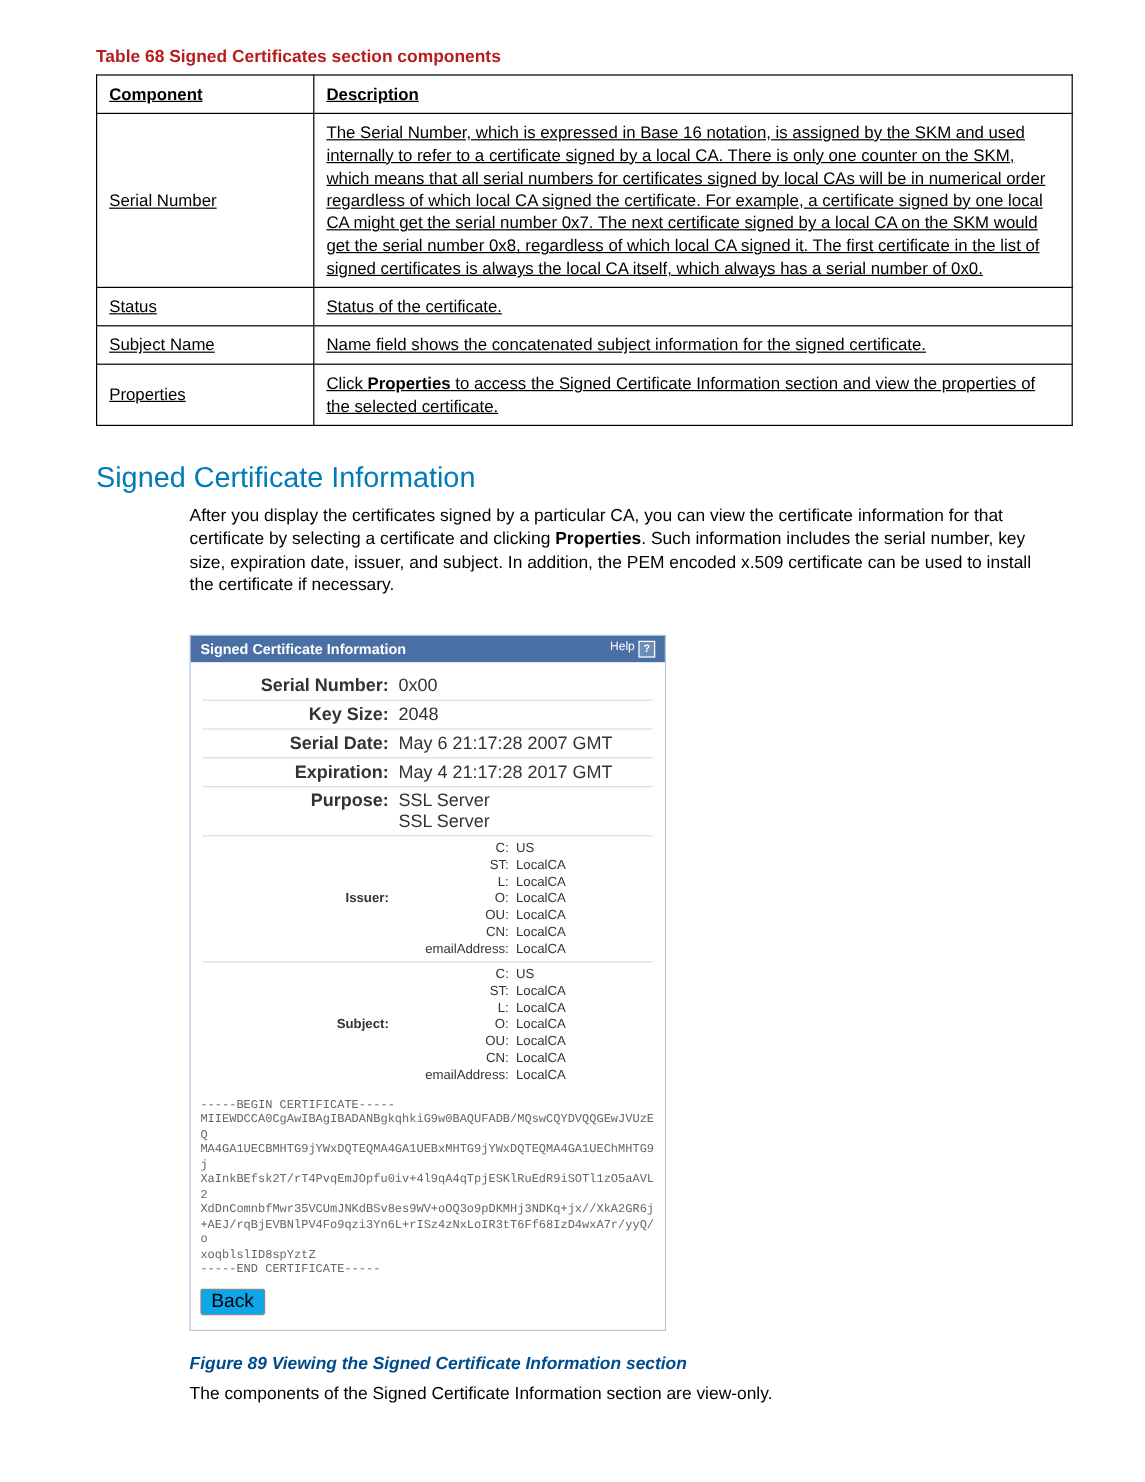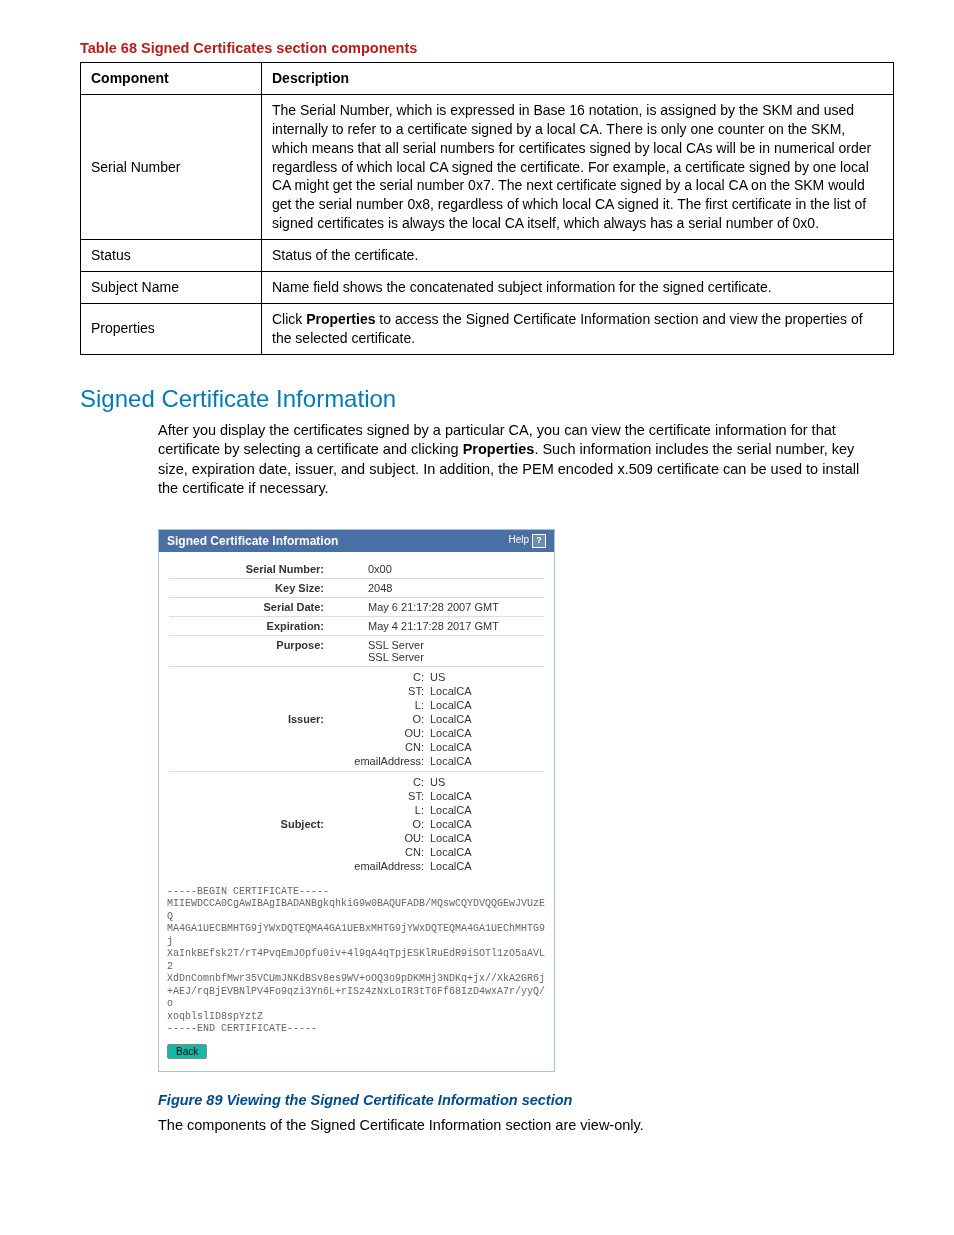--- a/index.html
+++ b/index.html
@@ -23,20 +23,21 @@
     width: 100%;
     margin-bottom: 30px;
   }
   table.component-table th, table.component-table td {
     border: 1.5px solid #000;
     padding: 6px 10px;
     text-align: left;
     vertical-align: middle;
     font-size: 14px;
     line-height: 1.35;
+    text-decoration: underline;
   }
   table.component-table th {
     font-weight: bold;
   }
   h2.section-heading {
     color: #007bb8;
     font-weight: normal;
     font-size: 24px;
     margin: 30px 0 8px 0;
   }
@@ -84,22 +85,21 @@
     font-weight: bold;
   }
   .info-grid {
     padding: 8px 10px 4px;
     background: #fff;
   }
   .info-row {
     display: flex;
     border-bottom: 1px solid #ddd;
     padding: 3px 0;
-    font-size: 11px;
-    gap: 36px;
+    font-size: 15px;
   }
   .info-row:last-child { border-bottom: none; }
   .info-label {
     width: 155px;
     text-align: right;
     padding-right: 8px;
     font-weight: bold;
     color: #333;
   }
   .info-value { color: #333; }
@@ -131,23 +131,23 @@
     font-size: 10px;
     padding: 6px 8px 4px;
     background: #fff;
     white-space: pre-wrap;
     word-break: break-all;
     line-height: 1.25;
     color: #666;
   }
   .back-btn {
     margin: 4px 8px 8px;
-    font-size: 10px;
+    font-size: 16px;
     padding: 1px 8px;
-    background: #14b8a6;
+    background: #0ea5e9;
     border: 1px solid #888;
     border-radius: 2px;
     display: inline-block;
     cursor: pointer;
   }
   .btn-row { background:#fff; padding-bottom:4px;}
   .figure-caption {
     color: #004b8d;
     font-weight: bold;
     font-size: 14.5px;

